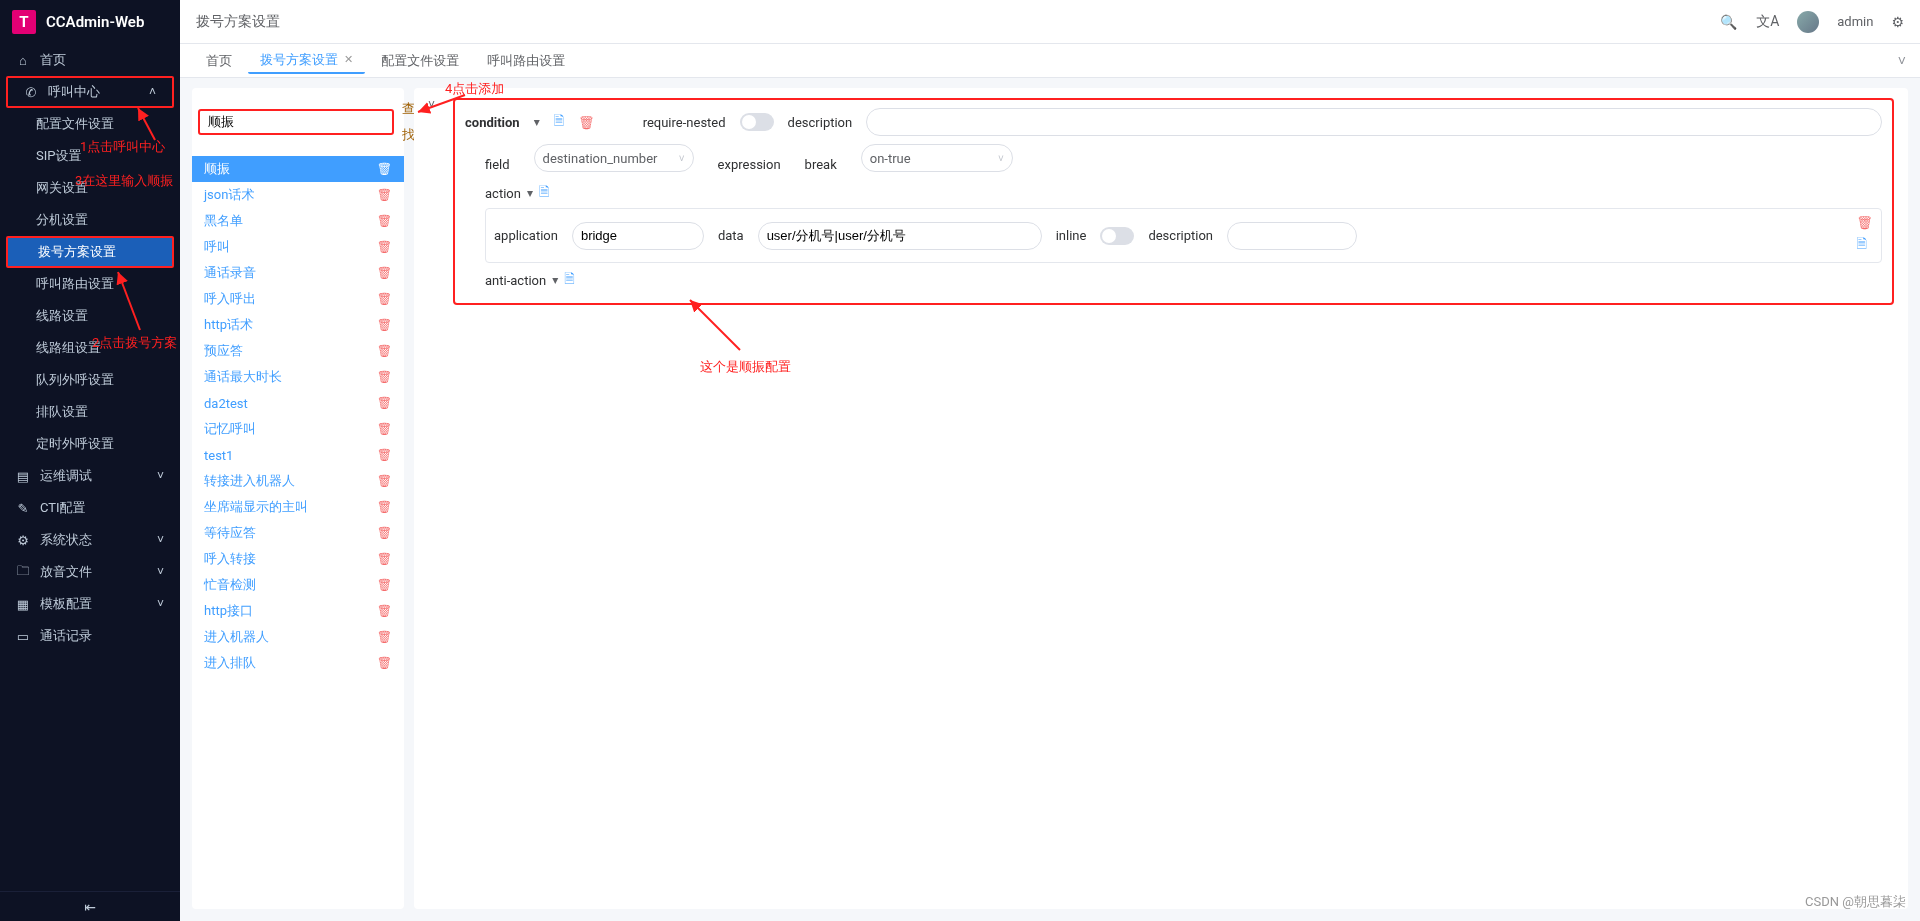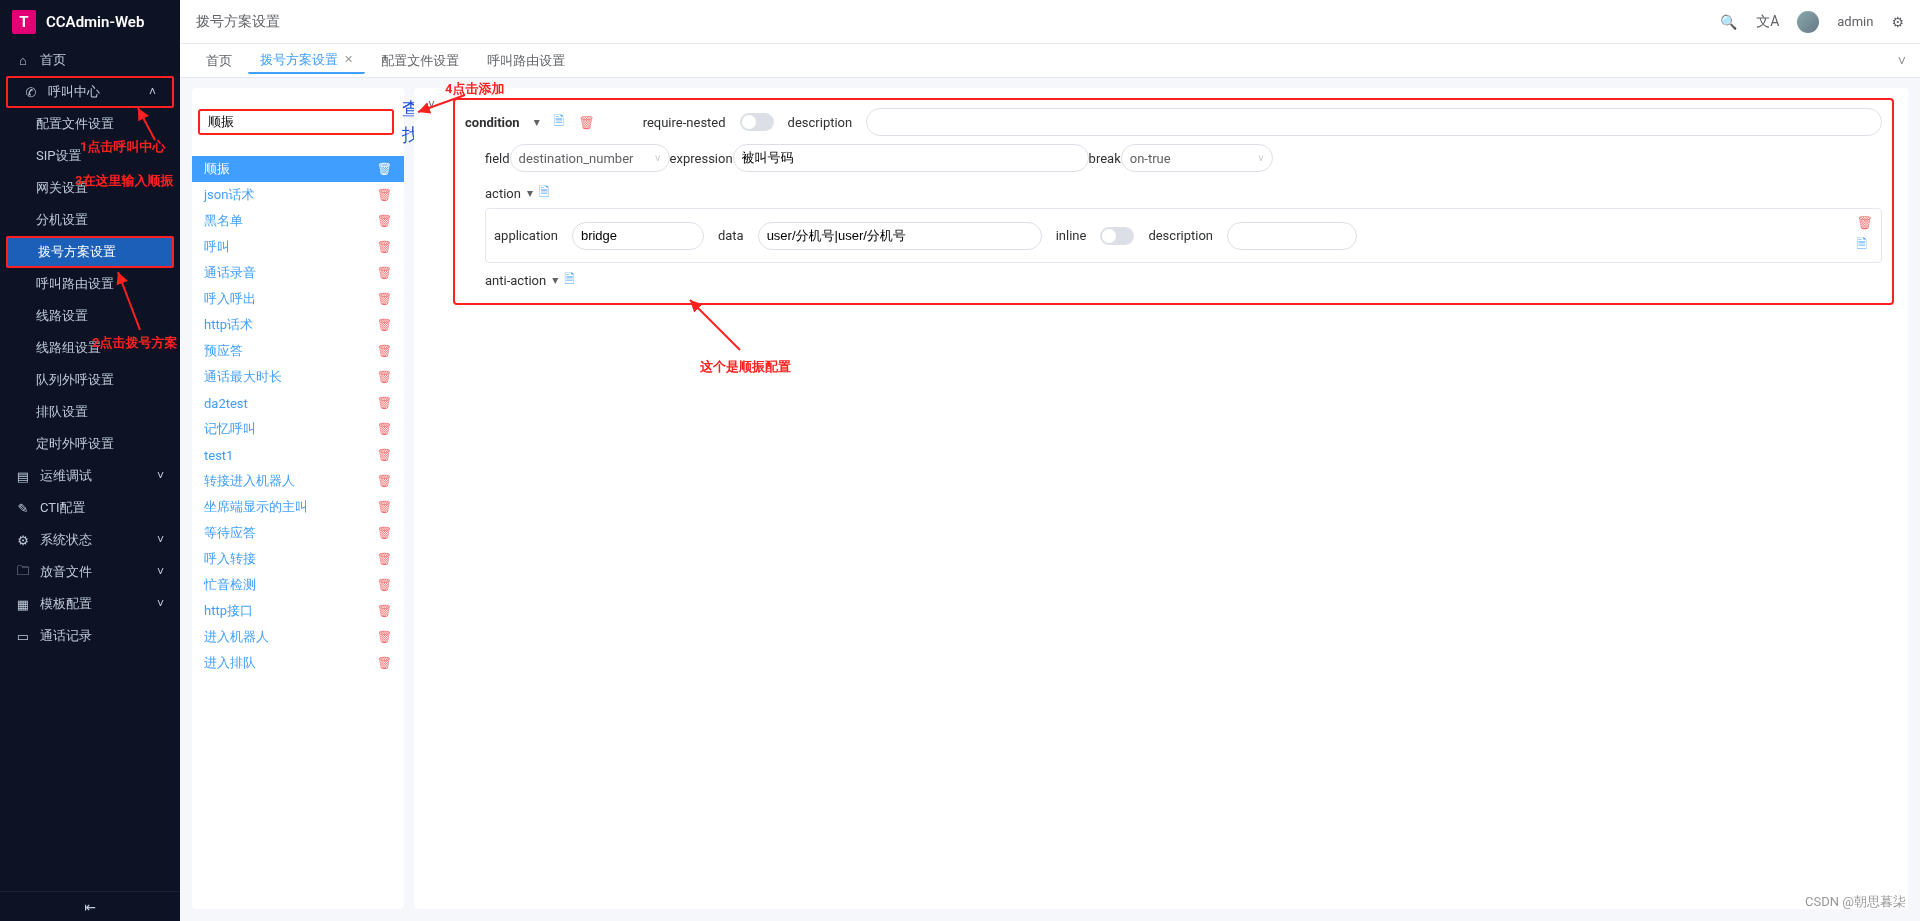--- a/index.html
+++ b/index.html
@@ -36,21 +36,21 @@
 .tabs-expand { margin-left: auto; font-size: 14px; cursor: pointer; color: #909399; }
 
 
 .content { flex: 1; padding: 10px 12px 12px 12px; background: #f5f7fa; display: flex; gap: 10px; min-height: 0; overflow: hidden; }
 .panel { background: #fff; border-radius: 4px; display: flex; flex-direction: column; min-height: 0; }
 .left-panel { width: 212px; flex-shrink: 0; }
 .right-panel { flex: 1; padding: 10px 14px; overflow-y: auto; }
 
 .search-row { display: flex; gap: 4px; align-items: center; padding: 6px 6px 6px 6px; }
 .search-input { flex: 1; height: 26px; border: 1px solid #dcdfe6; border-radius: 3px; padding: 0 8px; font-size: 13px; outline: none; }
-.mini-btn { font-size: 18px; color: #1d4ed8; cursor: pointer; padding: 0 4px; line-height: 26px; }
+.mini-btn { font-size: 13px; color: #a16207; cursor: pointer; padding: 0 4px; line-height: 26px; }
 
 .list { flex: 1; overflow-y: auto; }
 .list-item { height: 26px; display: flex; align-items: center; padding: 0 12px; font-size: 13px; color: #409eff; cursor: pointer; justify-content: space-between; }
 .list-item.selected { background: #409eff; color: #fff; }
 .list-item .trash { color: #f56c6c; font-size: 12px; }
 .list-item.selected .trash { color: #fff; }
 
 
 .row { display: flex; align-items: center; gap: 14px; font-size: 13px; margin-bottom: 8px; flex-wrap: wrap; }
 .label { font-weight: 700; font-size: 13px; color: #303133; white-space: nowrap; }
@@ -68,26 +68,26 @@
 .field-select, .txt-input { height: 28px; border: 1px solid #dcdfe6; border-radius: 14px; padding: 0 8px; font-size: 13px; outline: none; background: #fff; }
 .field-select { display: flex; align-items: center; justify-content: space-between; cursor: pointer; color: #606266; }
 .w160 { width: 160px; }
 .w110 { width: 132px; }
 .w160b { width: 152px; }
 .wflex { flex: 1; min-width: 140px; }
 .wmed { width: 284px; }
 .wlong { width: 356px; }
 .wdesc { width: 130px; }
 .caret { font-size: 10px; color: #c0c4cc; }
-.sub-row { display: flex; align-items: center; gap: 0; margin: 6px 0 10px 20px; flex-wrap: wrap; }
+.sub-row { display: flex; align-items: flex-end; gap: 24px; margin: 6px 0 10px 20px; flex-wrap: wrap; }
 .action-head { display: flex; align-items: center; gap: 6px; font-size: 13px; font-weight: 400; color: #303133; margin: 6px 0 4px 20px; }
 .action-box { border: 1px solid #e4e7ed; border-radius: 4px; padding: 6px 8px; margin: 4px 0 6px 20px; display: flex; align-items: center; gap: 14px; flex-wrap: wrap; }
 
 
-.anno { position: absolute; pointer-events: none; color: #ff2020; font-size: 13px; font-weight: 700; }
+.anno { position: absolute; pointer-events: none; color: #ff2020; font-size: 13px; font-weight: 400; }
 .watermark { position: absolute; right: 14px; bottom: 10px; font-size: 13px; color: #999; }
 
 
 .svg-overlay { position: absolute; inset: 0; pointer-events: none; }
 
 .hl-call { border: 2px solid #ff2020; border-radius: 2px; margin: 0 6px; }
 .hl-active { border: 2px solid #ff2020; }
 .hl-search { border: 2px solid #ff2020 !important; }
 .hl-add { border: 2px solid #ff2020; border-radius: 2px; padding: 0 4px; }
 .hl-cond { border: 2px solid #ff2020 !important; }
@@ -318,21 +318,20 @@
               <input class="txt-input wflex" style="">
             </div>
 
             <div class="sub-row">
               <span class="label-norm">field</span>
               <div class="field-select w160">
                 <span>destination_number</span>
                 <span class="caret">˅</span>
               </div>
               <span class="label-norm">expression</span>
-              <input class="txt-input wlong" value="被叫号码" style="">
               <span class="label-norm">break</span>
               <div class="field-select w160b">
                 <span>on-true</span>
                 <span class="caret">˅</span>
               </div>
             </div>
 
             <div class="action-head">
               <span>action</span>
               <span class="chev-toggle">▾</span>

